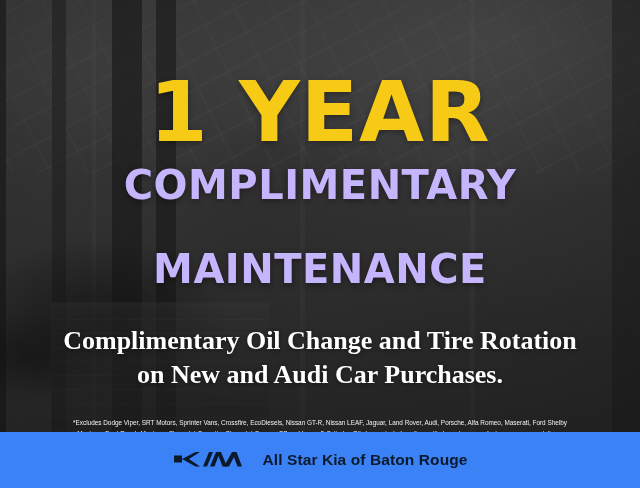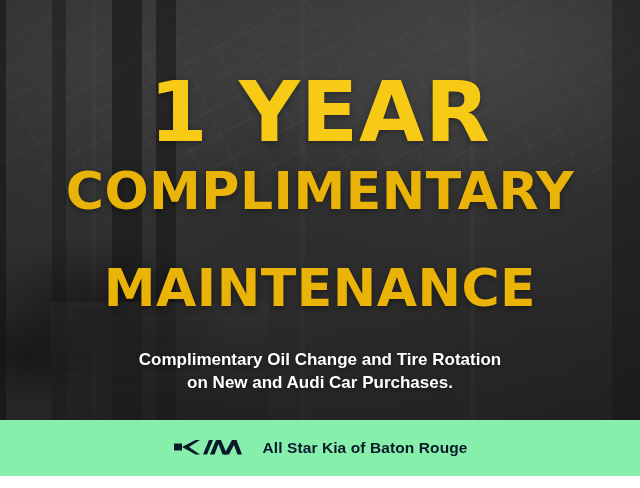--- a/index.html
+++ b/index.html
@@ -123,22 +123,22 @@
     line-height: 0.88;
     font-weight: 700;
     letter-spacing: 1px;
     font-family: "DejaVu Sans", sans-serif;
     text-shadow: 0 2px 6px rgba(0,0,0,0.35);
     white-space: nowrap;
   }
 
   .headline-sub {
     margin-top: 14px;
-    color: #eab308;
-    font-size: 52px;
+    color: #c4b5fd;
+    font-size: 40px;
     line-height: 1.07;
     font-weight: 700;
     letter-spacing: 0.5px;
     font-family: "DejaVu Sans", sans-serif;
     text-shadow: 0 2px 6px rgba(0,0,0,0.40);
   }
   .headline-sub .l2 {
     display: block;
     margin-top: 41px;
   }
@@ -146,48 +146,48 @@
   .divider {
     width: 342px;
     height: 8px;
     background: #F5CB12;
     margin-top: 16px;
   }
 
   .promo {
     margin-top: 17px;
     color: #ffffff;
-    font-size: 17px;
+    font-size: 26px;
     line-height: 1.32;
     font-weight: 700;
-    font-family: Liberation Sans, sans-serif;
+    font-family: Liberation Serif, serif;
     text-shadow: 0 1px 4px rgba(0,0,0,0.45);
   }
   .promo .p2 { display: block; }
 
   .disclaimer {
     margin-top: 26px;
     width: 614px;
     color: #ffffff;
     font-size: 6.4px;
     line-height: 1.62;
     font-weight: 400;
     font-family: "Liberation Sans", sans-serif;
     opacity: 0.95;
   }
   .disclaimer span { display: block; }
 
   
   .footer {
     position: absolute;
     left: 0;
-    top: 420px;
+    top: 432px;
     width: 640px;
     height: 56px;
-    background: #86efac;
+    background: #3b82f6;
     display: flex;
     align-items: center;
     justify-content: center;
     gap: 18px;
   }
   .kia-logo {
     display: block;
     width: 72px;
     height: 20px;
   }

